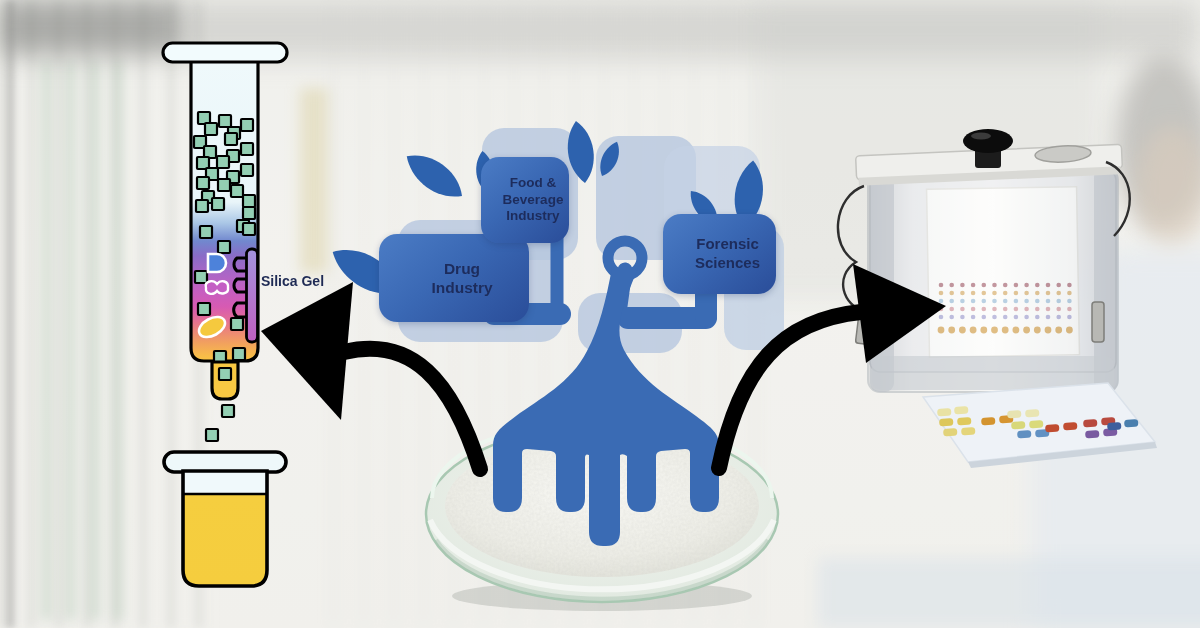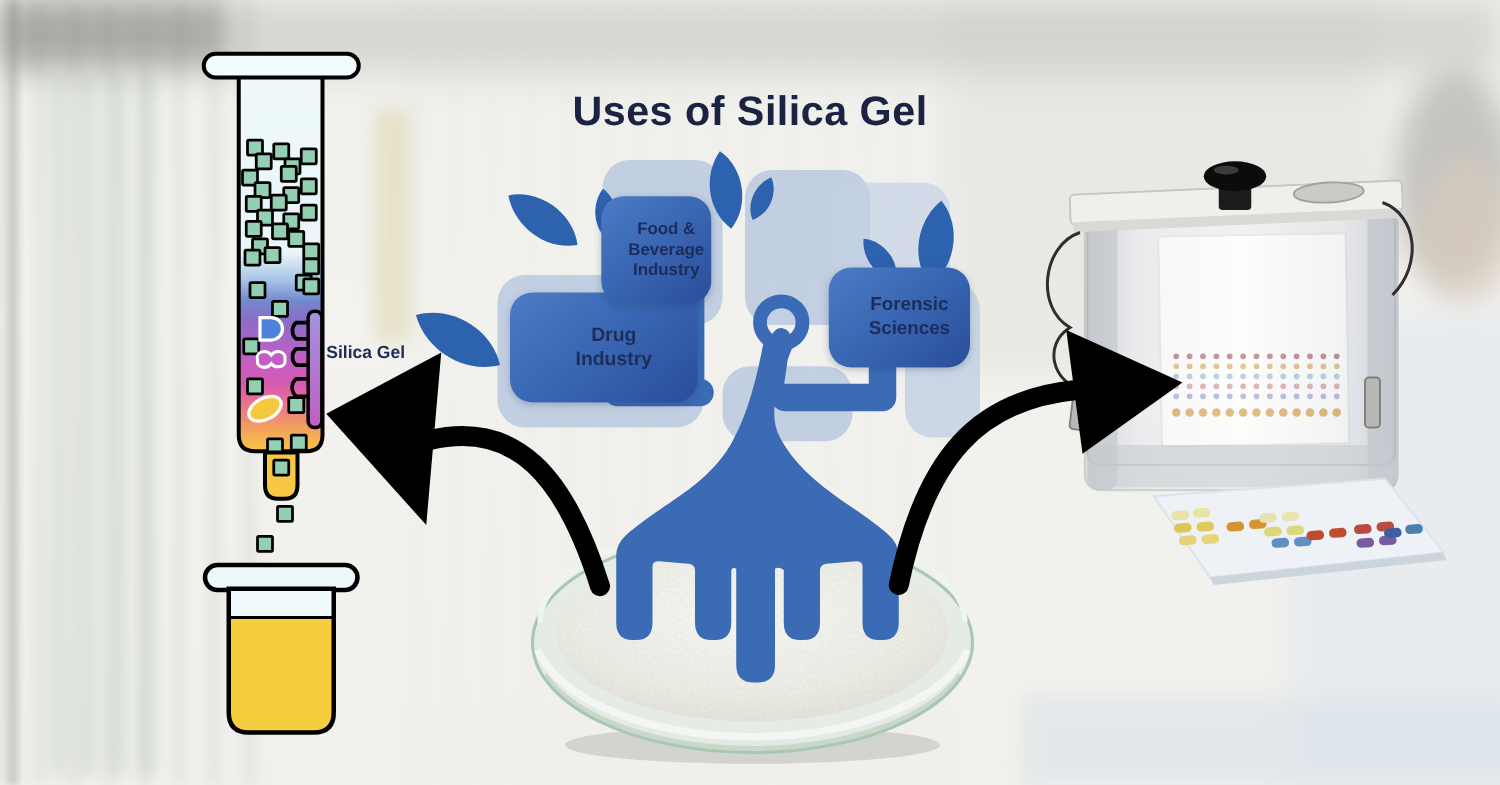--- a/index.html
+++ b/index.html
@@ -41,21 +41,21 @@
   .c5{left:724px;top:226px;width:60px;height:124px;background:rgba(190,205,227,.75);}
   .c6{left:664px;top:146px;width:96px;height:110px;background:rgba(196,210,230,.7);}
   
   svg.layer{position:absolute;left:0;top:0;width:1200px;height:628px;pointer-events:none;}
   .z2{z-index:2}.z3{z-index:3}.z5{z-index:5}.z6{z-index:6}
   
   .node{position:absolute;z-index:4;display:flex;align-items:center;justify-content:center;
      text-align:center;white-space:pre-line;color:#1d2c5c;font-weight:700;
      background:linear-gradient(140deg,#4b7cc5 0%,#3a68b4 45%,#2a4d99 100%);
      border-radius:18px;box-shadow:0 2px 6px rgba(30,50,100,.25);line-height:1.25;padding-left:16px;}
-  .node-drug{left:379px;top:234px;width:150px;height:88px;font-size:15.5px;margin-left:29px;}
+  .node-drug{left:379px;top:234px;width:150px;height:88px;font-size:15.5px;}
   .node-food{left:481px;top:157px;width:88px;height:86px;font-size:13.5px;}
   .node-env{left:574px;top:176px;width:128px;height:67px;font-size:14.5px;}
   .node-forensic{left:663px;top:214px;width:113px;height:80px;font-size:15px;text-align:center;}
   
   .silica-label{left:261px;top:273px;z-index:7;font-size:14px;font-weight:800;color:#1e2a54;white-space:nowrap;}
 </style>
 </head>
 <body>
 
 <div id="stage">
@@ -67,21 +67,20 @@
   <div class="bg bg-topleft-blob"></div>
   <div class="bg bg-beige"></div>
   <div class="bg bg-center-streaks"></div>
   <div class="bg bg-mid-right"></div>
   <div class="bg bg-hair"></div>
   <div class="bg bg-face"></div>
   <div class="bg bg-shoulder"></div>
   <div class="bg bg-bench"></div>
   <div class="bg bg-veil"></div>
 
-  <div class="abs title">Uses of Silica Gel</div>
 
   <div class="canopy c1"></div>
   <div class="canopy c2"></div>
   <div class="canopy c3"></div>
   <div class="canopy c4"></div>
   <div class="canopy c5"></div>
   <div class="canopy c6"></div>
 
   <svg class="layer z2" viewBox="0 0 1200 628">
     <defs>

